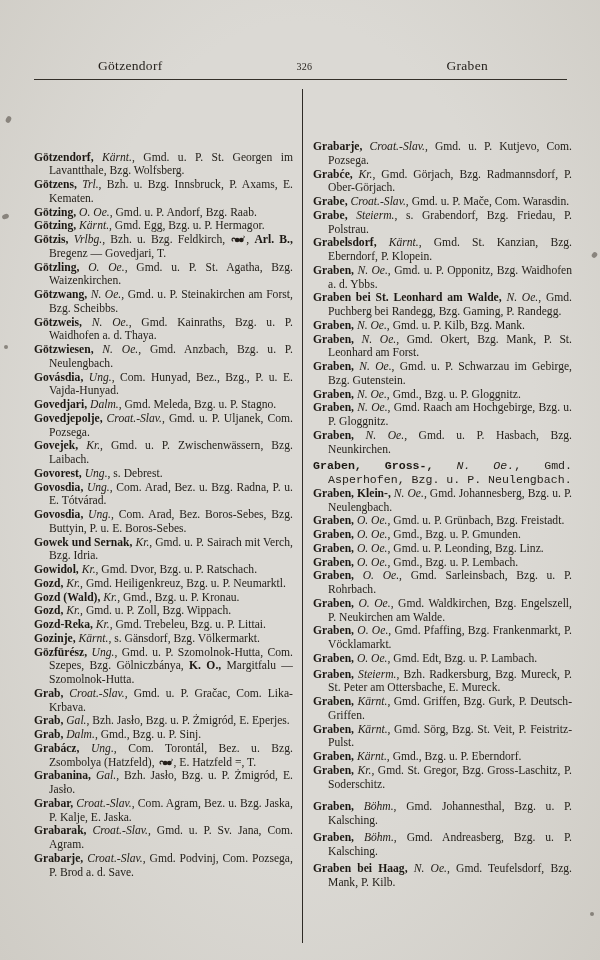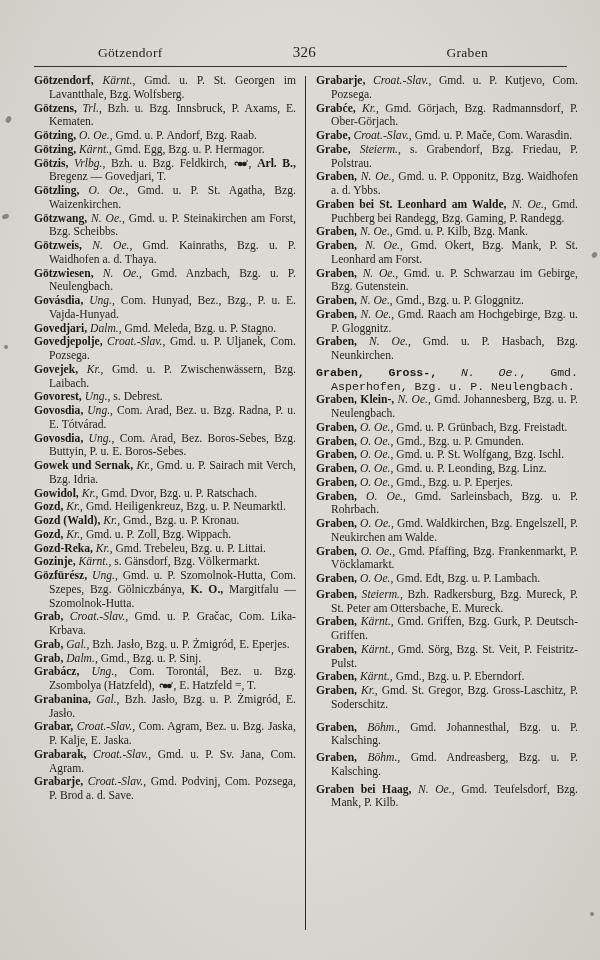--- a/index.html
+++ b/index.html
@@ -12,25 +12,25 @@
   .page{
     position:relative;width:600px;height:960px;overflow:hidden;
     background:radial-gradient(ellipse at 50% 45%, #dbd9d4 55%, #cfccc5 100%);
     color:#221e19;
   }
   .header{
     display:flex;justify-content:space-between;align-items:baseline;
     padding:44px 112px 3px 98px;
     font-size:13.5px;letter-spacing:.3px;
   }
-  .header .pageno{font-size:15px;}
+  .header .pageno{font-size:10px;margin-top:17px;}
   .rule{margin:2px 33px 0 34px;border-top:1.6px solid #332f29;}
   .columns{
-    display:flex;align-items:flex-start;
-    padding:7px 22px 0 34px;
+    display:flex;align-items:center;
+    padding:7px 28px 0 34px;
   }
   .col{
     flex:1;
     font-size:11.6px;line-height:13.75px;
     text-align:justify;
     color:#26221c;
   }
   .col-left{padding-right:9px;}
   .col-right{padding-left:10px;}
   .divider{width:1.2px;height:854px;background:#2e2a25;flex:0 0 auto;margin-top:2px;}
@@ -99,35 +99,35 @@
         <div class="entry"><span class="b">Grabar,</span><span class="i"> Croat.-Slav.</span><span class="n">, Com. Agram, Bez. u. Bzg. Jaska, P. Kalje, E. Jaska.</span></div>
         <div class="entry"><span class="b">Grabarak,</span><span class="i"> Croat.-Slav.</span><span class="n">, Gmd. u. P. Sv. Jana, Com. Agram.</span></div>
         <div class="entry"><span class="b">Grabarje,</span><span class="i"> Croat.-Slav.</span><span class="n">, Gmd. Podvinj, Com. Pozsega, P. Brod a. d. Save.</span></div>
       </div>
     <div class="divider"></div>
     <div class="col col-right">
         <div class="entry"><span class="b">Grabarje,</span><span class="i"> Croat.-Slav.</span><span class="n">, Gmd. u. P. Kutjevo, Com. Pozsega.</span></div>
         <div class="entry"><span class="b">Grabće,</span><span class="i"> Kr.</span><span class="n">, Gmd. Görjach, Bzg. Radmannsdorf, P. Ober-Görjach.</span></div>
         <div class="entry"><span class="b">Grabe,</span><span class="i"> Croat.-Slav.</span><span class="n">, Gmd. u. P. Mače, Com. Warasdin.</span></div>
         <div class="entry"><span class="b">Grabe,</span><span class="i"> Steierm.</span><span class="n">, s. Grabendorf, Bzg. Friedau, P. Polstrau.</span></div>
+        <div class="entry"><span class="b">Grabelsdorf,</span><span class="i"> Kärnt.</span><span class="n">, Gmd. St. Kanzian, Bzg. Eberndorf, P. Klopein.</span></div>
         <div class="entry"><span class="b">Graben,</span><span class="i"> N. Oe.</span><span class="n">, Gmd. u. P. Opponitz, Bzg. Waidhofen a. d. Ybbs.</span></div>
         <div class="entry"><span class="b">Graben bei St. Leonhard am Walde,</span><span class="i"> N. Oe.</span><span class="n">, Gmd. Puchberg bei Randegg, Bzg. Gaming, P. Randegg.</span></div>
         <div class="entry"><span class="b">Graben,</span><span class="i"> N. Oe.</span><span class="n">, Gmd. u. P. Kilb, Bzg. Mank.</span></div>
         <div class="entry"><span class="b">Graben,</span><span class="i"> N. Oe.</span><span class="n">, Gmd. Okert, Bzg. Mank, P. St. Leonhard am Forst.</span></div>
         <div class="entry"><span class="b">Graben,</span><span class="i"> N. Oe.</span><span class="n">, Gmd. u. P. Schwarzau im Gebirge, Bzg. Gutenstein.</span></div>
         <div class="entry"><span class="b">Graben,</span><span class="i"> N. Oe.</span><span class="n">, Gmd., Bzg. u. P. Gloggnitz.</span></div>
         <div class="entry"><span class="b">Graben,</span><span class="i"> N. Oe.</span><span class="n">, Gmd. Raach am Hochgebirge, Bzg. u. P. Gloggnitz.</span></div>
         <div class="entry"><span class="b">Graben,</span><span class="i"> N. Oe.</span><span class="n">, Gmd. u. P. Hasbach, Bzg. Neunkirchen.</span></div>
         <div class="entry" style="margin-top: 3px; font-family: Liberation Mono, monospace;"><span class="b">Graben, Gross-,</span><span class="i"> N. Oe.</span><span class="n">, Gmd. Asperhofen, Bzg. u. P. Neulengbach.</span></div>
         <div class="entry"><span class="b">Graben, Klein-,</span><span class="i"> N. Oe.</span><span class="n">, Gmd. Johannesberg, Bzg. u. P. Neulengbach.</span></div>
         <div class="entry"><span class="b">Graben,</span><span class="i"> O. Oe.</span><span class="n">, Gmd. u. P. Grünbach, Bzg. Freistadt.</span></div>
         <div class="entry"><span class="b">Graben,</span><span class="i"> O. Oe.</span><span class="n">, Gmd., Bzg. u. P. Gmunden.</span></div>
-        <div class="entry"><span class="b">Graben,</span><span class="i"> O. Oe.</span><span class="n">, Gmd. u. P. St. Wolfgang, Bzg. Ischl.</span></div>
         <div class="entry"><span class="b">Graben,</span><span class="i"> O. Oe.</span><span class="n">, Gmd. u. P. Leonding, Bzg. Linz.</span></div>
-        <div class="entry"><span class="b">Graben,</span><span class="i"> O. Oe.</span><span class="n">, Gmd., Bzg. u. P. Eperjes.</span></div>
+        <div class="entry"><span class="b">Graben,</span><span class="i"> O. Oe.</span><span class="n">, Gmd., Bzg. u. P. Lembach.</span></div>
         <div class="entry"><span class="b">Graben,</span><span class="i"> O. Oe.</span><span class="n">, Gmd. Sarleinsbach, Bzg. u. P. Rohrbach.</span></div>
         <div class="entry"><span class="b">Graben,</span><span class="i"> O. Oe.</span><span class="n">, Gmd. Waldkirchen, Bzg. Engelszell, P. Neukirchen am Walde.</span></div>
         <div class="entry"><span class="b">Graben,</span><span class="i"> O. Oe.</span><span class="n">, Gmd. Pfaffing, Bzg. Frankenmarkt, P. Vöcklamarkt.</span></div>
         <div class="entry"><span class="b">Graben,</span><span class="i"> O. Oe.</span><span class="n">, Gmd. Edt, Bzg. u. P. Lambach.</span></div>
         <div class="entry" style="margin-top: 2px;"><span class="b">Graben,</span><span class="i"> Steierm.</span><span class="n">, Bzh. Radkersburg, Bzg. Mureck, P. St. Peter am Ottersbache, E. Mureck.</span></div>
         <div class="entry"><span class="b">Graben,</span><span class="i"> Kärnt.</span><span class="n">, Gmd. Griffen, Bzg. Gurk, P. Deutsch-Griffen.</span></div>
         <div class="entry"><span class="b">Graben,</span><span class="i"> Kärnt.</span><span class="n">, Gmd. Sörg, Bzg. St. Veit, P. Feistritz-Pulst.</span></div>
         <div class="entry"><span class="b">Graben,</span><span class="i"> Kärnt.</span><span class="n">, Gmd., Bzg. u. P. Eberndorf.</span></div>
         <div class="entry"><span class="b">Graben,</span><span class="i"> Kr.</span><span class="n">, Gmd. St. Gregor, Bzg. Gross-Laschitz, P. Soderschitz.</span></div>
         <div class="entry" style="margin-top: 9px;"><span class="b">Graben,</span><span class="i"> Böhm.</span><span class="n">, Gmd. Johannesthal, Bzg. u. P. Kalsching.</span></div>

